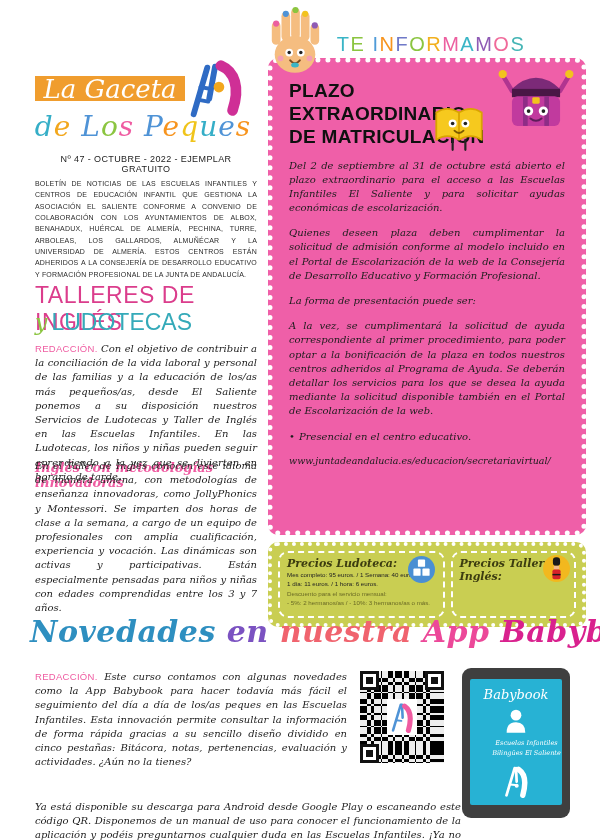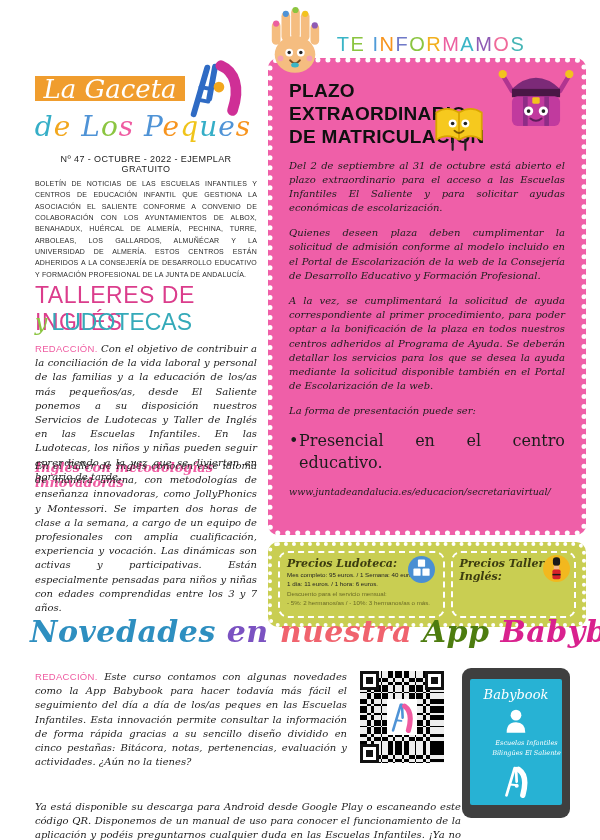--- a/index.html
+++ b/index.html
@@ -50,21 +50,21 @@
     left:268px; top:58px; width:318px; height:477px;
     background:var(--pink-box,#ef5fa8);
     border:5px dotted #fff; border-radius:10px;
     padding:12px 14px 10px 14px; z-index:1;
   }
   .chest-icon { right:6px; top:0px; width:78px; height:74px; }
   .book-icon  { right:92px; top:34px; width:60px; height:62px; }
   .pink-title { width:205px; font-size:19px; line-height:1.22; letter-spacing:.3px; color:#101010; margin:4px 0 10px 2px; }
   .pink-box p.script { margin:0 2px 11px 2px; }
   .pink-box ul { list-style:none; margin:0 2px 10px 2px; }
-  .pink-box ul li { font-family:"DejaVu Serif", serif; font-size:16px; line-height:1.42; text-align:justify; padding-left:10px; position:relative; }
+  .pink-box ul li { font-family:"DejaVu Serif", serif; font-style:italic; font-size:10px; line-height:1.42; text-align:justify; padding-left:10px; position:relative; }
   .pink-box ul li::before { content:"\2022"; position:absolute; left:0; top:0; }
   .pink-url { font-size:9.5px; text-align:left; }
 
   
   .olive-box {
     left:268px; top:542px; width:318px; height:85px;
     background:var(--olive-box,#c9ce52);
     border:4px dotted #fff; border-radius:10px;
     display:flex; gap:6px; padding:5px 6px;
   }
@@ -196,22 +196,22 @@
     <circle cx="26" cy="28" r="4.4" fill="#fff"></circle>
       <circle cx="26" cy="28" r="2" fill="#222"></circle>
     <circle cx="40" cy="28" r="4.4" fill="#fff"></circle>
       <circle cx="40" cy="28" r="2" fill="#222"></circle>
     <path d="M28 36 Q33 41 38 36" stroke="#7a5a00" stroke-width="2" fill="none" stroke-linecap="round"></path>
   </svg>
 
   <h2 class="pink-title">PLAZO EXTRAORDINARIO DE MATRICULACIÓN</h2>
   <p class="script">Del 2 de septiembre al 31 de octubre está abierto el plazo extraordinario para el acceso a las Escuelas Infantiles El Saliente y para solicitar ayudas económicas de escolarización.</p>
   <p class="script">Quienes deseen plaza deben cumplimentar la solicitud de admisión conforme al modelo incluido en el Portal de Escolarización de la web de la Consejería de Desarrollo Educativo y Formación Profesional.</p>
+  <p class="script">La forma de presentación puede ser:</p>
   <p class="script">A la vez, se cumplimentará la solicitud de ayuda correspondiente al primer procedimiento, para poder optar a la bonificación de la plaza en todos nuestros centros adheridos al Programa de Ayuda. Se deberán detallar los servicios para los que se desea la ayuda mediante la solicitud disponible también en el Portal de Escolarización de la web.</p>
-  <p class="script">La forma de presentación puede ser:</p>
   <ul>
     <li>Presencial en el centro educativo.</li>
   </ul>
   <p class="script pink-url">www.juntadeandalucia.es/educacion/secretariavirtual/</p>
 </div>
 
 <div class="abs olive-box">
   <div class="price-card ludoteca">
     <div class="price-title">Precios Ludoteca:</div>
     <div class="price-line">Mes completo: 95 euros. / 1 Semana: 40 euros.</div>
@@ -232,21 +232,21 @@
       <svg viewBox="0 0 30 30" width="27" height="27">
         <rect x="11" y="2.5" width="8" height="9.5" rx="3.5" fill="#1a1a1a"></rect>
         <rect x="12" y="12" width="6" height="4" fill="#f0b98c"></rect>
         <rect x="10.5" y="16" width="9" height="11" rx="2" fill="#d6232a"></rect>
         <rect x="10.5" y="21" width="9" height="1.6" fill="#1a1a1a"></rect>
       </svg>
     </div>
   </div>
 </div>
 
-<h1 class="abs babybook-h"><span style="color:#2e8fc0">Novedades</span> <span style="color:#7b52c1">en</span> <span style="color:#f0636e">nuestra</span> <span style="color:#4d7c0f">App</span> <span style="color:#d9218e">Babybook</span></h1>
+<h1 class="abs babybook-h"><span style="color:#2e8fc0">Novedades</span> <span style="color:#7b52c1">en</span> <span style="color:#f0636e">nuestra</span> <span style="color:#ec4899">App</span> <span style="color:#d9218e">Babybook</span></h1>
 
 <p class="abs script babybook-p1">
   <span class="redaccion">REDACCIÓN.</span>
   <span>Este curso contamos con algunas novedades como la App Babybook para hacer todavía más fácil el seguimiento del día a día de los/as peques en las Escuelas Infantiles. Esta innovación permite consultar la información de forma rápida gracias a su sencillo diseño dividido en cinco pestañas: Bitácora, notas, pertenencias, evaluación y actividades. ¿Aún no la tienes?</span>
 </p>
 
 <div class="abs qr">
   <div class="qr-pattern">
     <div class="finder tl"></div>
     <div class="finder tr"></div>

